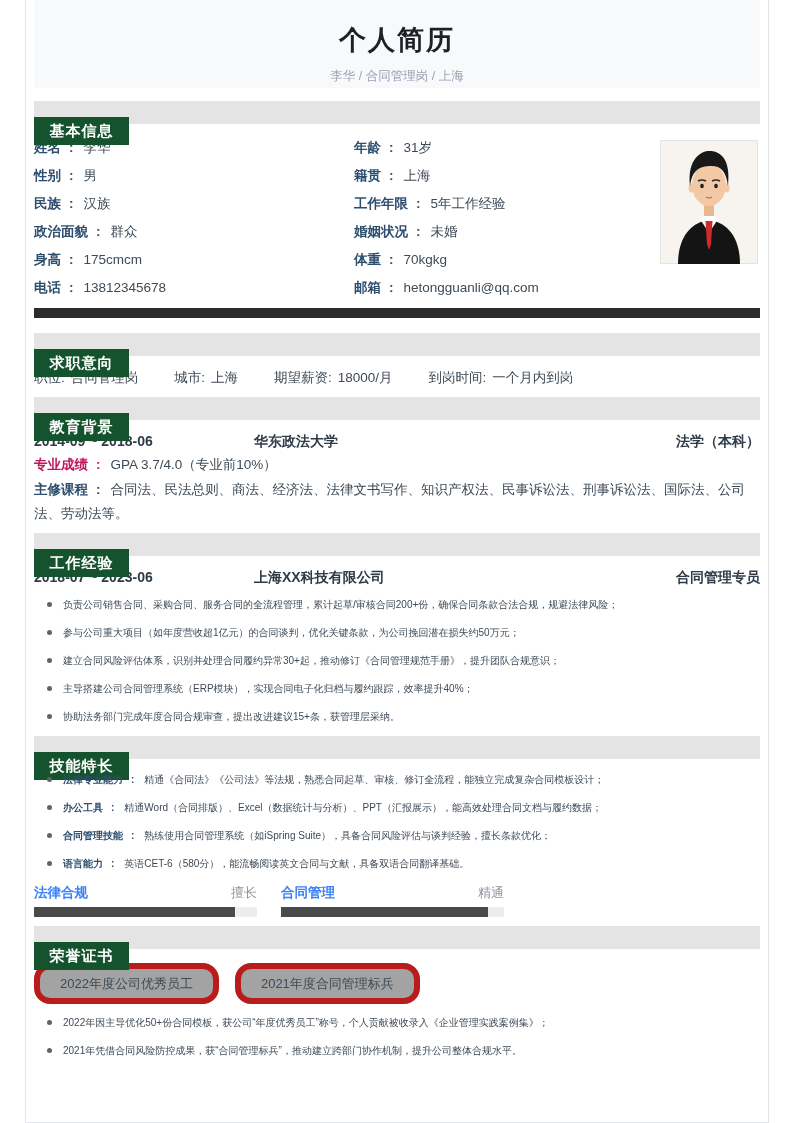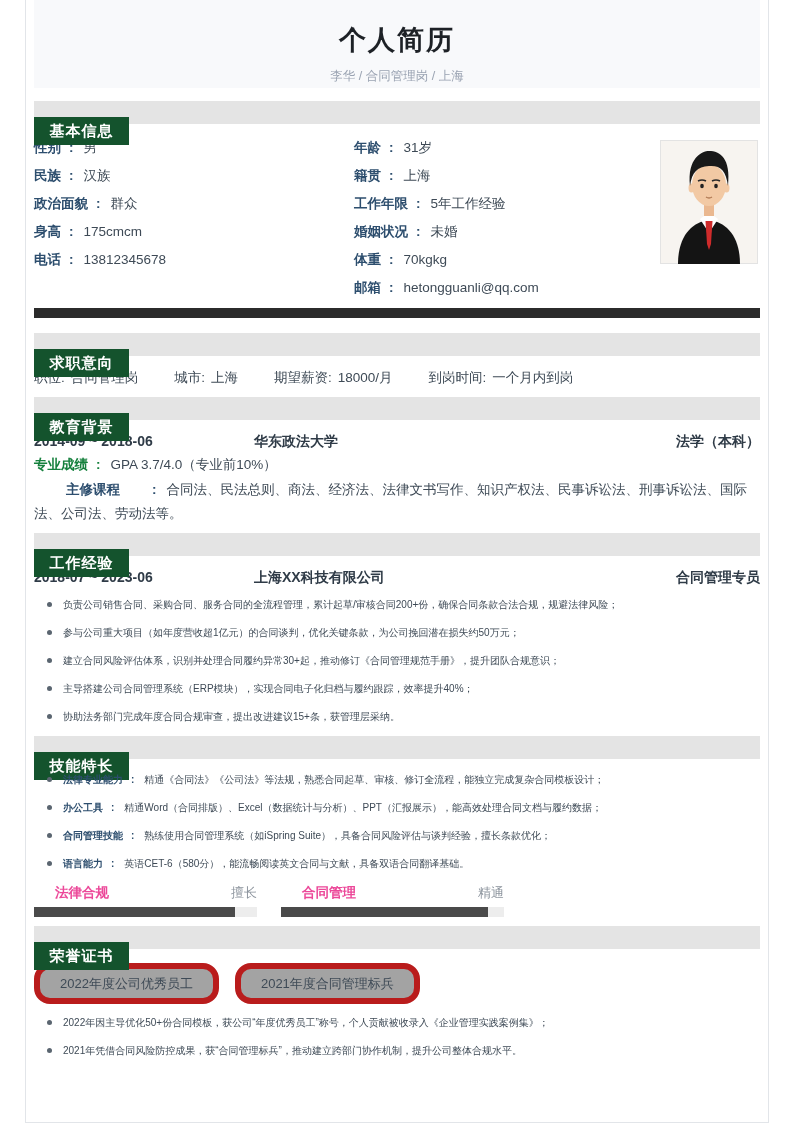--- a/index.html
+++ b/index.html
@@ -39,37 +39,37 @@
   .intent .ilabel{font-weight:bold; color:#3e4a56; font-weight:normal;}
   .intent .icolon{margin:0 6px 0 0; color:#3e4a56; font-weight:normal;}
 
   
   .hrow { display:flex; margin-top:10px; height:18px; line-height:18px;
     font-size:14px; font-weight:bold; color:#2f3b47; }
   .hrow .l { width:220px; }
   .hrow .c { flex:1; text-align:left; }
   .hrow .r { width:200px; text-align:right; }
   .kv { margin-top:6px; font-size:13.5px; line-height:18px; color:#3e4a56; }
-  .kv b { color:#15803d;margin-top:36px; }
+  .kv b { color:#be185d;margin-top:36px; }
   .para { margin-top:4px; font-size:13.5px; line-height:24px; color:#3e4a56; }
-  .para b { color:#2d4e6e;margin-left:32px; }
+  .para b { color:#2d4e6e; }
 
   
   .blist { list-style:none; margin-top:6px; }
   .blist li { position:relative; padding-left:29px; font-size:10px; line-height:25px;
     color:#3e4a56; margin-bottom:3px; }
   .blist .dot { position:absolute; left:13px; top:10px; width:5px; height:5px;
     border-radius:50%; background:#5a6570; }
   .blist b { color:#2d4e6e; }
 
   
   .bars { display:flex; gap:24px; margin-top:8px; }
   .skill { width:223px; }
   .skill-head { display:flex; justify-content:space-between; height:18px; line-height:18px; }
-  .skill-name { font-size:13.5px; font-weight:bold; color:#ec4899;margin-left:21px; }
+  .skill-name { font-size:13.5px; font-weight:bold; color:#3b82f6; }
   .skill-level { font-size:13px; color:#8b939c; }
   .track { margin-top:5px; height:10px; background:#ededed; }
   .fill { height:100%; background:#4a4a4a; }
 
   
   .pills { display:flex; gap:16px; margin-top:12px; }
   .pill { border:6px solid #b91c1c; border-radius:16px; background:#a3a3a3;
     padding:6px 20px; font-size:13px; color:#3e4a56; line-height:17px; }
 </style>
 </head>
@@ -83,20 +83,21 @@
   </div>
 
   <div class="sec mt10">
     <div class="sec-bar"></div>
     <div class="sec-tab">基本信息</div>
   </div>
 
   <div class="basic-wrap">
     <div class="info-cols">
       <div class="colL">
+        <div class="irow"><span class="ilabel">姓名</span><span class="icolon">:</span><span class="ival">李华</span></div>
         <div class="irow"><span class="ilabel">性别</span><span class="icolon">:</span><span class="ival">男</span></div>
         <div class="irow"><span class="ilabel">民族</span><span class="icolon">:</span><span class="ival">汉族</span></div>
         <div class="irow"><span class="ilabel">政治面貌</span><span class="icolon">:</span><span class="ival">群众</span></div>
         <div class="irow"><span class="ilabel">身高</span><span class="icolon">:</span><span class="ival">175cmcm</span></div>
         <div class="irow"><span class="ilabel">电话</span><span class="icolon">:</span><span class="ival">13812345678</span></div>
       </div>
       <div class="colR">
         <div class="irow"><span class="ilabel">年龄</span><span class="icolon">:</span><span class="ival">31岁</span></div>
         <div class="irow"><span class="ilabel">籍贯</span><span class="icolon">:</span><span class="ival">上海</span></div>
         <div class="irow"><span class="ilabel">工作年限</span><span class="icolon">:</span><span class="ival">5年工作经验</span></div>

